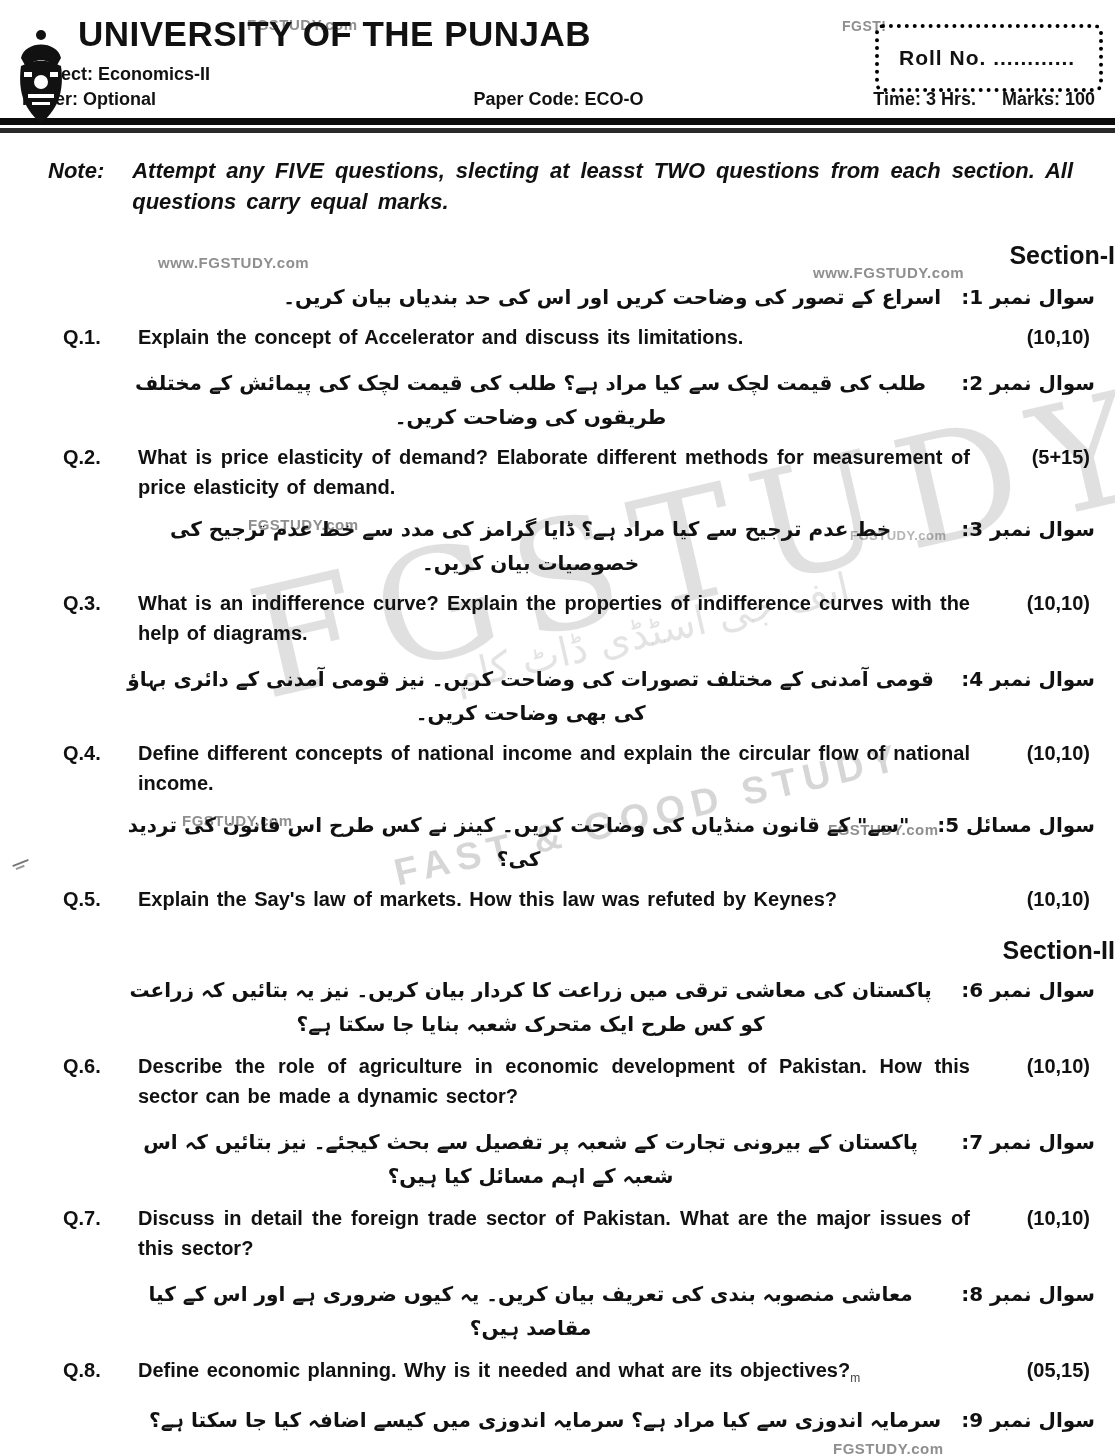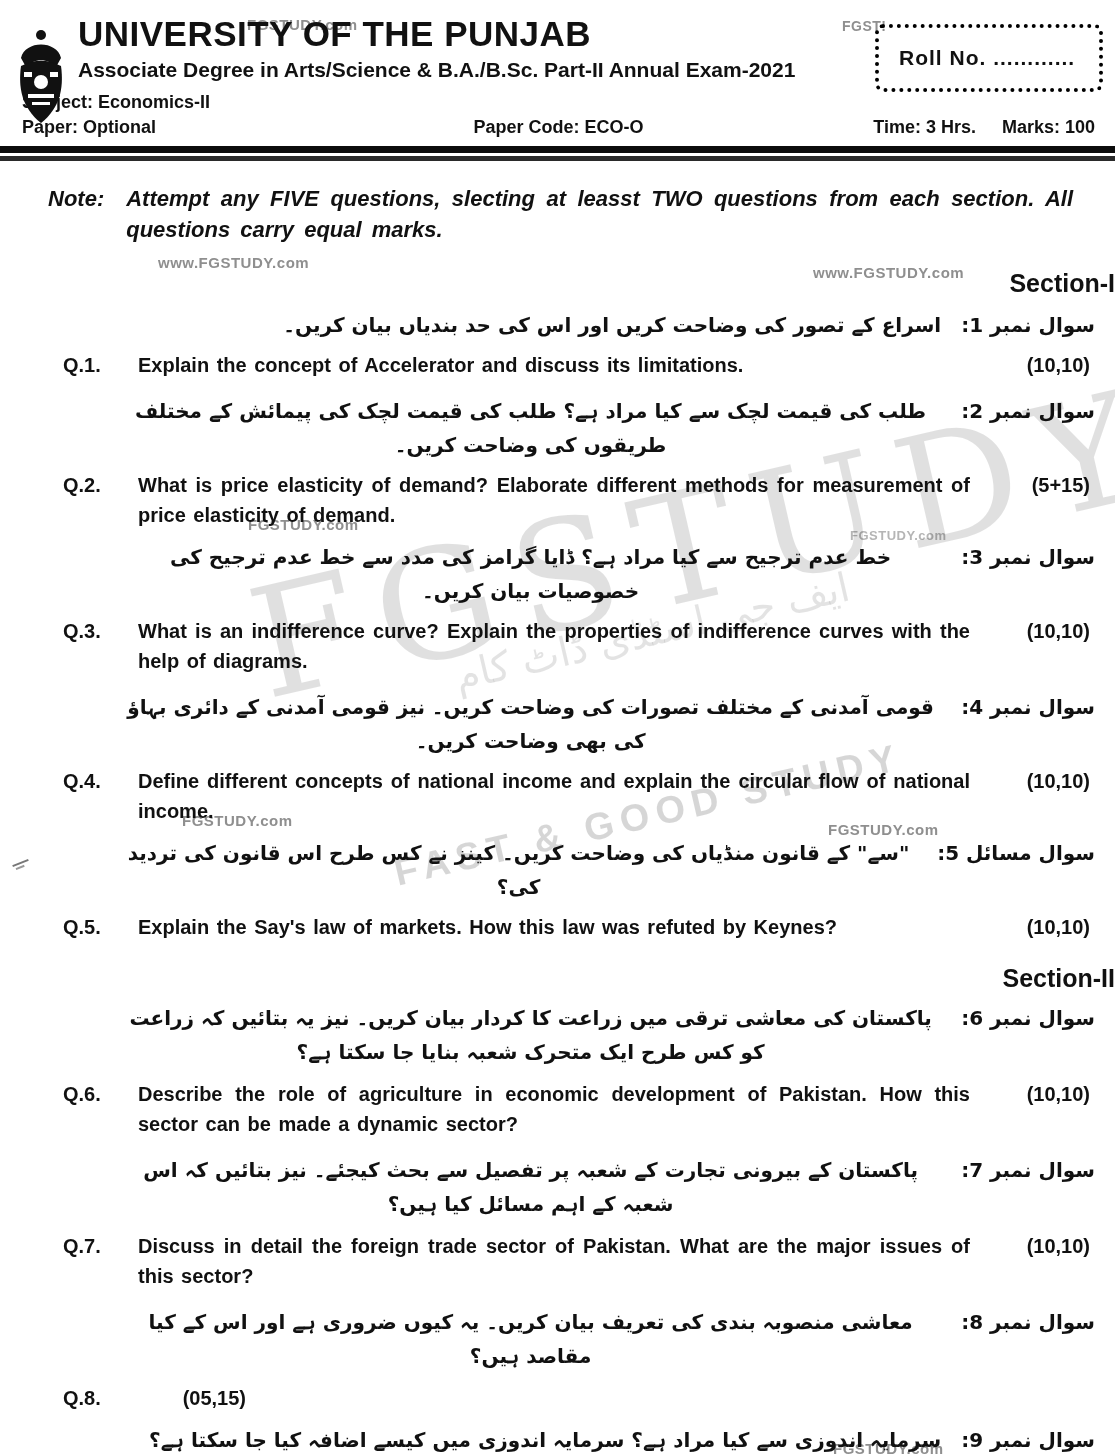--- a/index.html
+++ b/index.html
@@ -40,21 +40,21 @@
                   font-size:18px; font-weight:bold; }
   .paper-row { position:relative; z-index:1; display:grid; grid-template-columns:1fr auto 1fr;
                margin:4px 20px 0 22px; font-size:18px; font-weight:bold; align-items:baseline; }
   .paper-row .right { text-align:right; }
   .paper-row .right span { margin-left:26px;margin-top:20px; }
   .rule { position:relative; z-index:1; margin-top:8px; }
   .rule .bar1 { height:7px; background:#0c0c0c; }
   .rule .bar2 { height:5px; background:#2a2a2a; margin-top:3px; }
 
   
-  .note-row { position:relative; z-index:1; display:flex; gap:22px;
+  .note-row { position:relative; z-index:1; display:flex; gap:28px;
               margin:22px 42px 0 48px; font-style:italic; font-weight:bold;
               font-size:22px; line-height:31px; }
   .note-row .note-label { flex:0 0 auto; }
   .note-row .note-text { flex:1; text-align:justify; word-spacing:4px; }
 
   
   .section-title { position:relative; z-index:1; text-align:right; font-size:25px;
                    font-weight:bold; margin-top:24px; }
   .urdu-row { position:relative; z-index:1; direction:rtl; display:flex; gap:20px;
               padding:0 20px 0 120px; margin-top:12px;
@@ -103,21 +103,20 @@
       <rect x="40" y="44" width="8" height="5" fill="#fff"></rect>
     </svg>
   </div>
 
   <div class="roll-box">
     <span>Roll No. ............</span>
   </div>
 
   <div class="hdr-center">
     <div class="hdr-title">UNIVERSITY OF THE PUNJAB</div>
-    <div class="hdr-sub">Associate Degree in Arts/Science &amp; B.A./B.Sc. Part-II Annual Exam-2021</div>
   </div>
 
   <div class="subject-line">Subject: Economics-II</div>
 
   <div class="paper-row">
     <span>Paper: Optional</span>
     <span>Paper Code: ECO-O</span>
     <span class="right"><span>Time: 3 Hrs.</span><span>Marks: 100</span></span>
   </div>
 
@@ -204,20 +203,21 @@
     <div class="q-text">Discuss in detail the foreign trade sector of Pakistan. What are the major issues of this sector?</div>
     <span class="q-marks">(10,10)</span>
   </div>
 
   <div class="urdu-row mt14">
     <span class="ur-label">سوال نمبر 8:</span>
     <span class="ur-text">معاشی منصوبہ بندی کی تعریف بیان کریں۔ یہ کیوں ضروری ہے اور اس کے کیا مقاصد ہیں؟</span>
   </div>
   <div class="q-row mt10">
     <span class="q-num">Q.8.</span>
+    <div class="q-text"><span>Define economic planning. Why is it needed and what are its objectives?</span><sub>m</sub></div>
     <span class="q-marks">(05,15)</span>
   </div>
 
   <div class="urdu-row mt10">
     <span class="ur-label">سوال نمبر 9:</span>
     <span class="ur-text">سرمایہ اندوزی سے کیا مراد ہے؟ سرمایہ اندوزی میں کیسے اضافہ کیا جا سکتا ہے؟</span>
   </div>
 
 </div>
 

